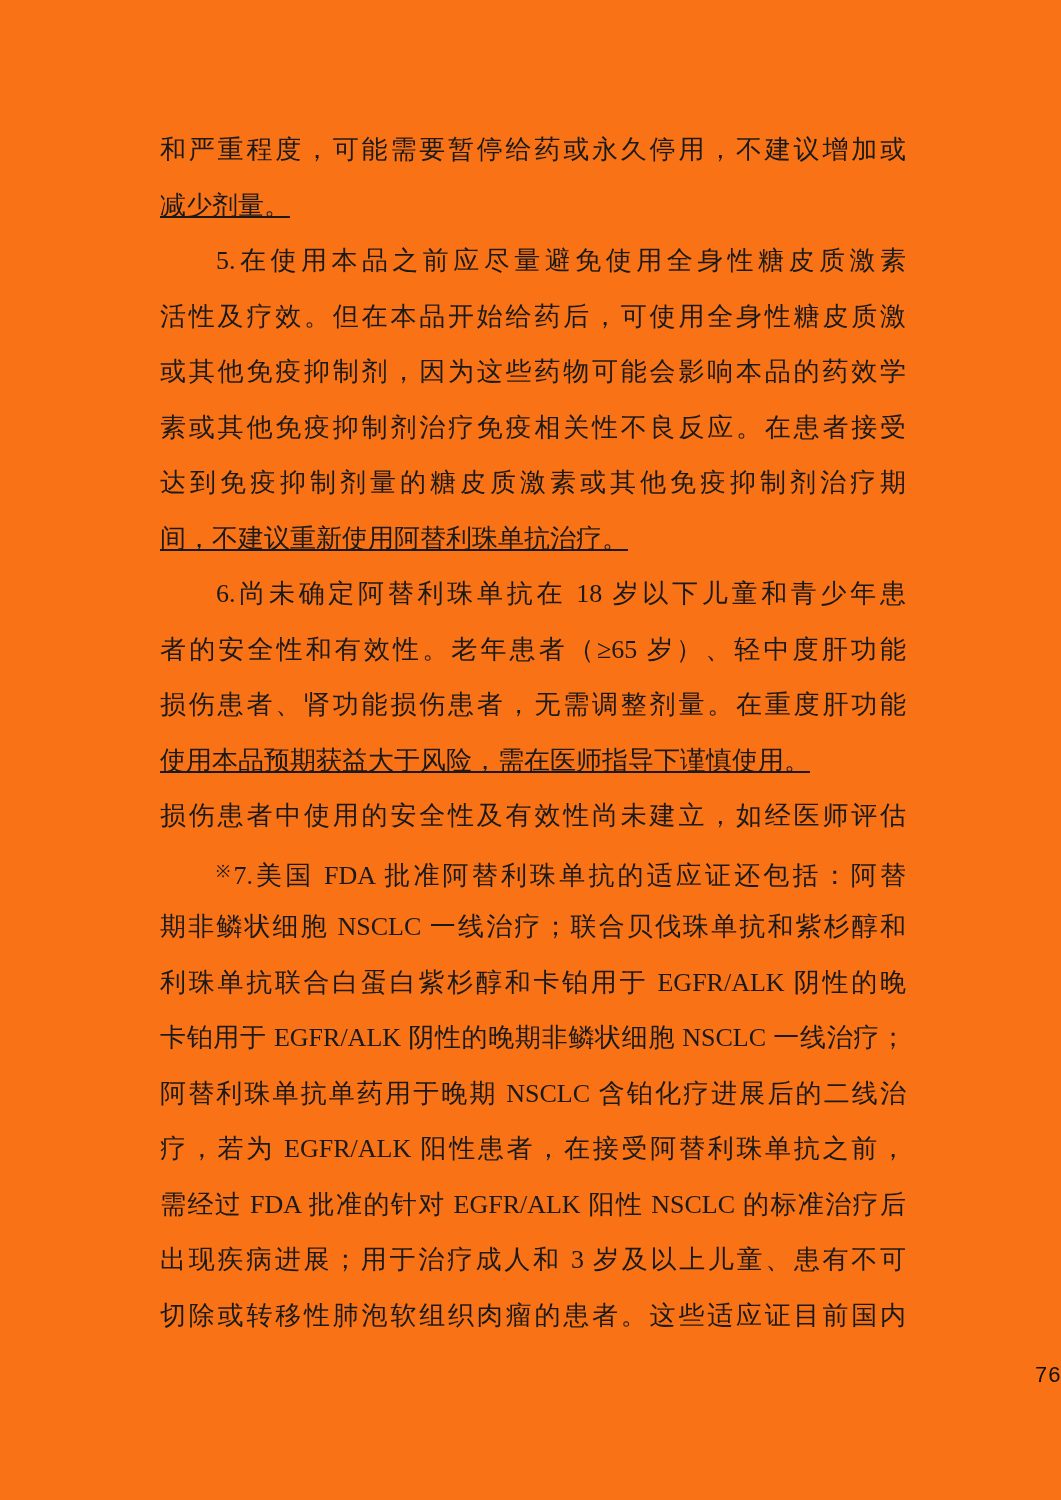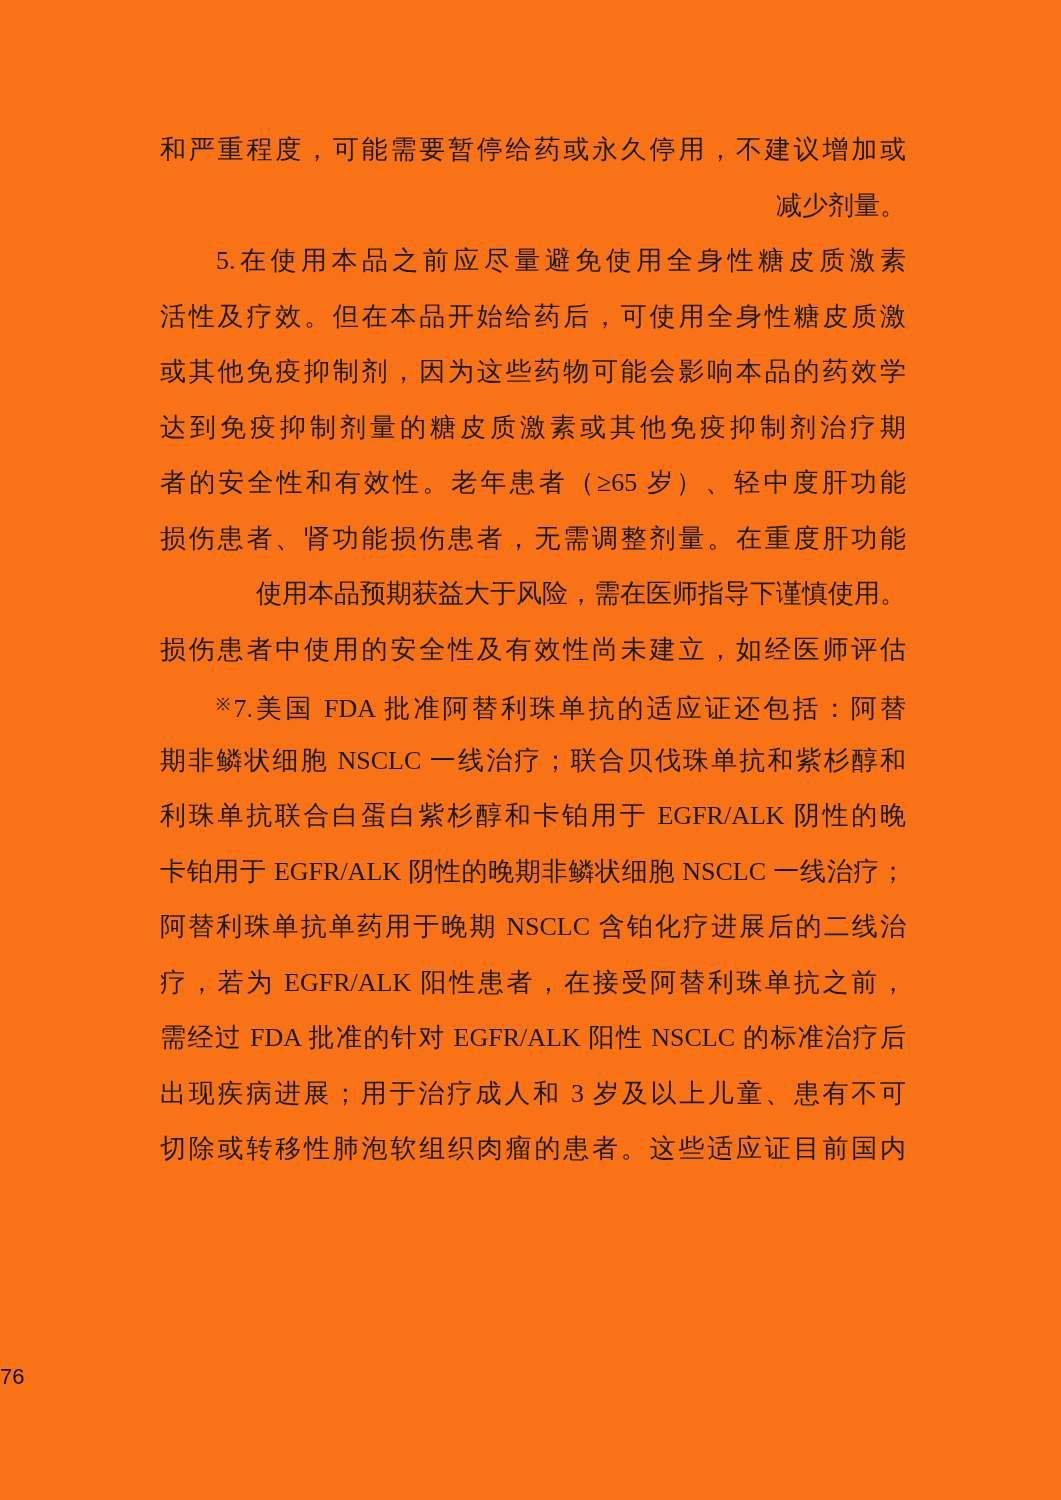--- a/index.html
+++ b/index.html
@@ -29,56 +29,60 @@
     text-align: justify;
     text-align-last: justify;
     overflow: visible;
     white-space: nowrap;
   }
   
   .line.full {
     white-space: normal;
   }
   .line.short {
-    text-align: right;
+    text-align: left;
     text-align-last: auto;
     white-space: normal;
+    text-decoration: underline;
   }
   .line.indent {
     padding-left: 56px;
     box-sizing: border-box;
   }
   .refmark {
     font-size: 17px;
     vertical-align: 7px;
     letter-spacing: 0;
   }
   .page-footer {
     position: absolute;
     left: 0;
     top: 1364px;
     width: 1061px;
-    text-align: left;
-    font-family: Liberation Sans, sans-serif;
+    text-align: right;
+    font-family: Liberation Mono, monospace;
     font-size: 22px;
     color: #111111;
   }
 </style>
 </head>
 <body>
 
 <div class="doc-page">
 
   <div class="body-text">
     <div class="line full">和严重程度，可能需要暂停给药或永久停用，不建议增加或</div>
     <div class="line short">减少剂量。</div>
     <div class="line full indent">5.在使用本品之前应尽量避免使用全身性糖皮质激素</div>
     <div class="line full">活性及疗效。但在本品开始给药后，可使用全身性糖皮质激</div>
     <div class="line full">或其他免疫抑制剂，因为这些药物可能会影响本品的药效学</div>
+    <div class="line full">素或其他免疫抑制剂治疗免疫相关性不良反应。在患者接受</div>
     <div class="line full">达到免疫抑制剂量的糖皮质激素或其他免疫抑制剂治疗期</div>
+    <div class="line short">间，不建议重新使用阿替利珠单抗治疗。</div>
+    <div class="line full indent">6.尚未确定阿替利珠单抗在 18 岁以下儿童和青少年患</div>
     <div class="line full">者的安全性和有效性。老年患者（≥65 岁）、轻中度肝功能</div>
     <div class="line full">损伤患者、肾功能损伤患者，无需调整剂量。在重度肝功能</div>
     <div class="line short">使用本品预期获益大于风险，需在医师指导下谨慎使用。</div>
     <div class="line full">损伤患者中使用的安全性及有效性尚未建立，如经医师评估</div>
     <div class="line full indent">
       <span class="refmark">※</span><span>7.美国 FDA 批准阿替利珠单抗的适应证还包括：阿替</span>
     </div>
     <div class="line full">期非鳞状细胞 NSCLC 一线治疗；联合贝伐珠单抗和紫杉醇和</div>
     <div class="line full">利珠单抗联合白蛋白紫杉醇和卡铂用于 EGFR/ALK 阴性的晚</div>
     <div class="line full">卡铂用于 EGFR/ALK 阴性的晚期非鳞状细胞 NSCLC 一线治疗；</div>

